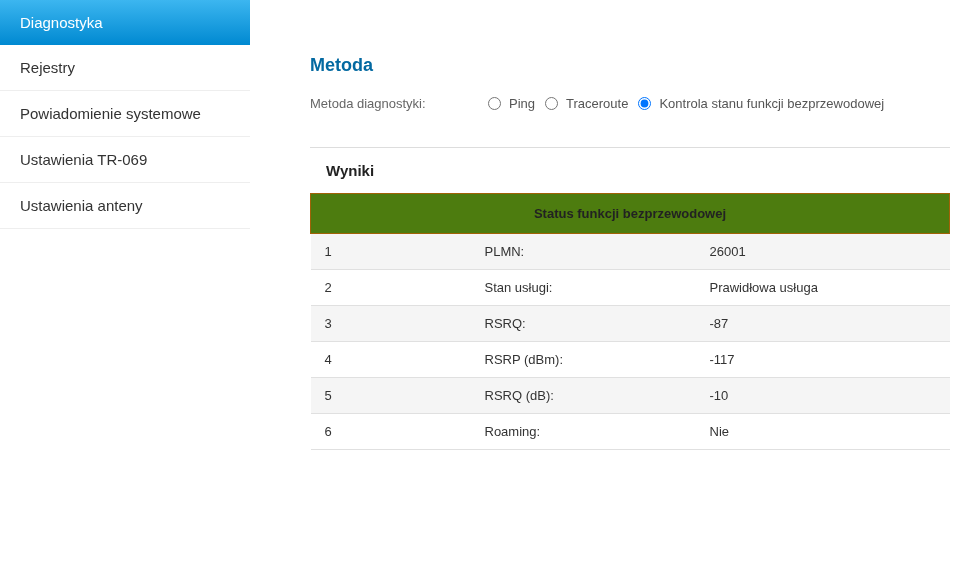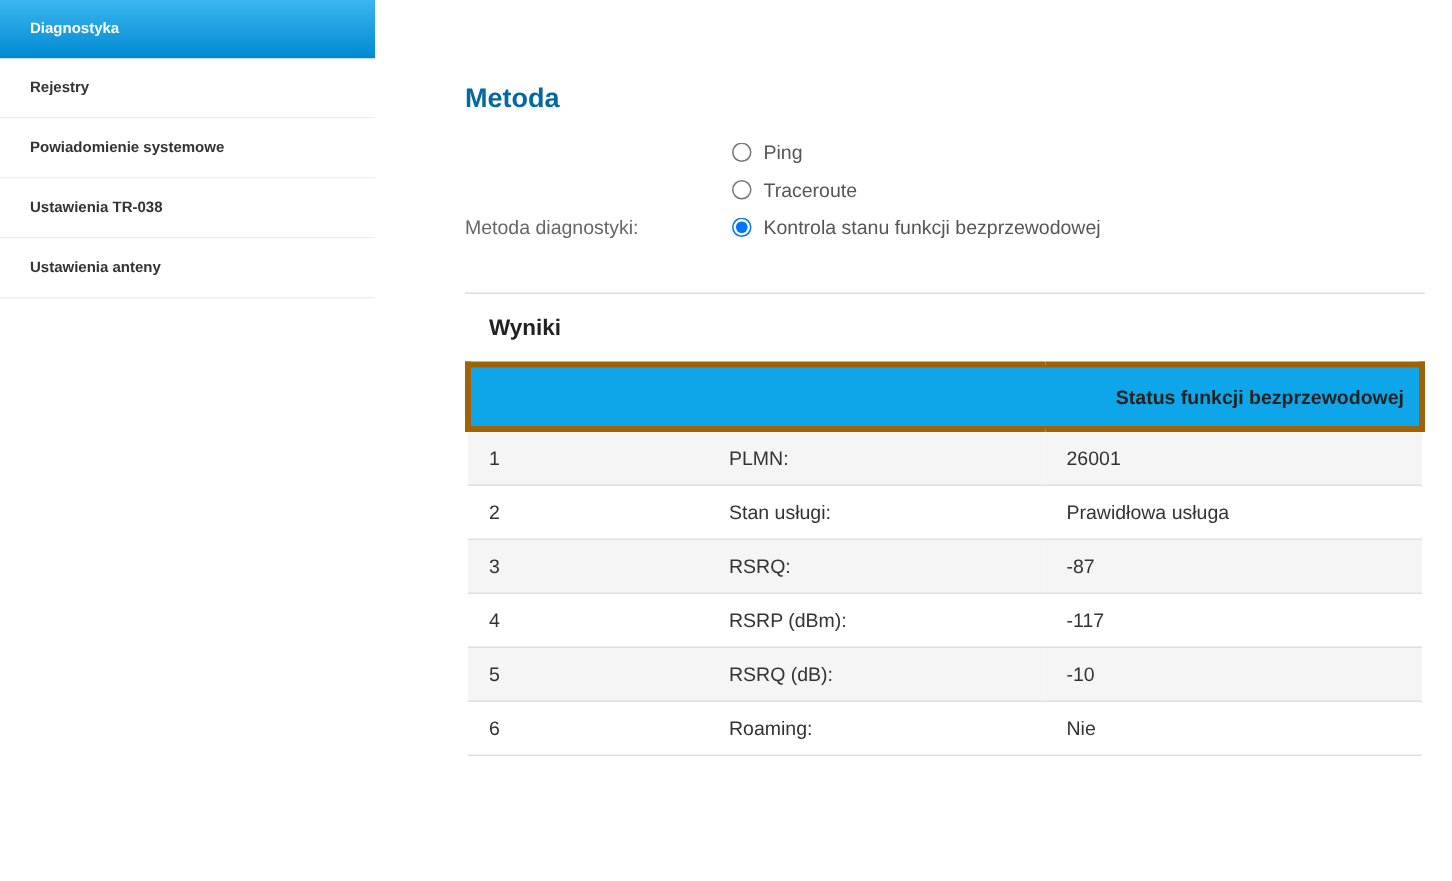--- a/index.html
+++ b/index.html
@@ -15,22 +15,22 @@
     .container {
       display: flex;
       height: 100%;
     }
     .sidebar {
       width: 250px;
       padding: 0;
     }
     .sidebar-item {
       padding: 14px 20px;
-      font-size: 10px;
-      font-weight: bold;
+      font-size: 15px;
+      font-weight: normal;
       color: #333;
       cursor: pointer;
       border-bottom: 1px solid #eee;
       background: #fff;
     }
     .sidebar-item.active {
       background: linear-gradient(to bottom, #3cb6f0, #0089d1);
       color: #fff;
       border-bottom: none;
     }
@@ -52,21 +52,21 @@
       padding-bottom: 8px;
     }
     .form-label {
       width: 178px;
       color: #666;
       font-size: 13px;
       padding-top: 2px;
     }
     .radio-group {
       display: flex;
-      flex-direction: column;
+      flex-direction: row;
       gap: 10px;
     }
     .radio-option {
       display: flex;
       align-items: center;
       gap: 8px;
       color: #555;
       font-size: 13px;
     }
     .radio-option input[type="radio"] {
@@ -85,27 +85,27 @@
       color: #222;
       margin-top: 14px;
       margin-bottom: 14px;
       margin-left: 16px;
     }
     .results-table {
       width: 100%;
       border-collapse: collapse;
     }
     .results-table th {
-      background: #0ea5e9;
-      text-align: right;
+      background: #4d7c0f;
+      text-align: center;
       font-weight: bold;
       padding: 12px 10px;
       font-size: 13px;
       color: #222;
-      border: 4px solid #a16207;
+      border: 1px solid #a16207;
     }
     .results-table td {
       padding: 10px 14px;
       border-bottom: 1px solid #e0e0e0;
       font-size: 13px;
       color: #333;
     }
     .results-table tr:nth-child(odd) td { background: #f5f5f5; }
     .results-table tr:nth-child(even) td { background: #fff; }
     .col-idx { width: 160px; }
@@ -120,21 +120,21 @@
     <div class="sidebar-item active">
       <span>Diagnostyka</span>
     </div>
     <div class="sidebar-item">
       <span>Rejestry</span>
     </div>
     <div class="sidebar-item">
       <span>Powiadomienie systemowe</span>
     </div>
     <div class="sidebar-item">
-      <span>Ustawienia TR-038</span>
+      <span>Ustawienia TR-069</span>
     </div>
     <div class="sidebar-item">
       <span>Ustawienia anteny</span>
     </div>
   </div>
 
   <div class="main">
 
     <h2 class="section-title first">Metoda</h2>
 

